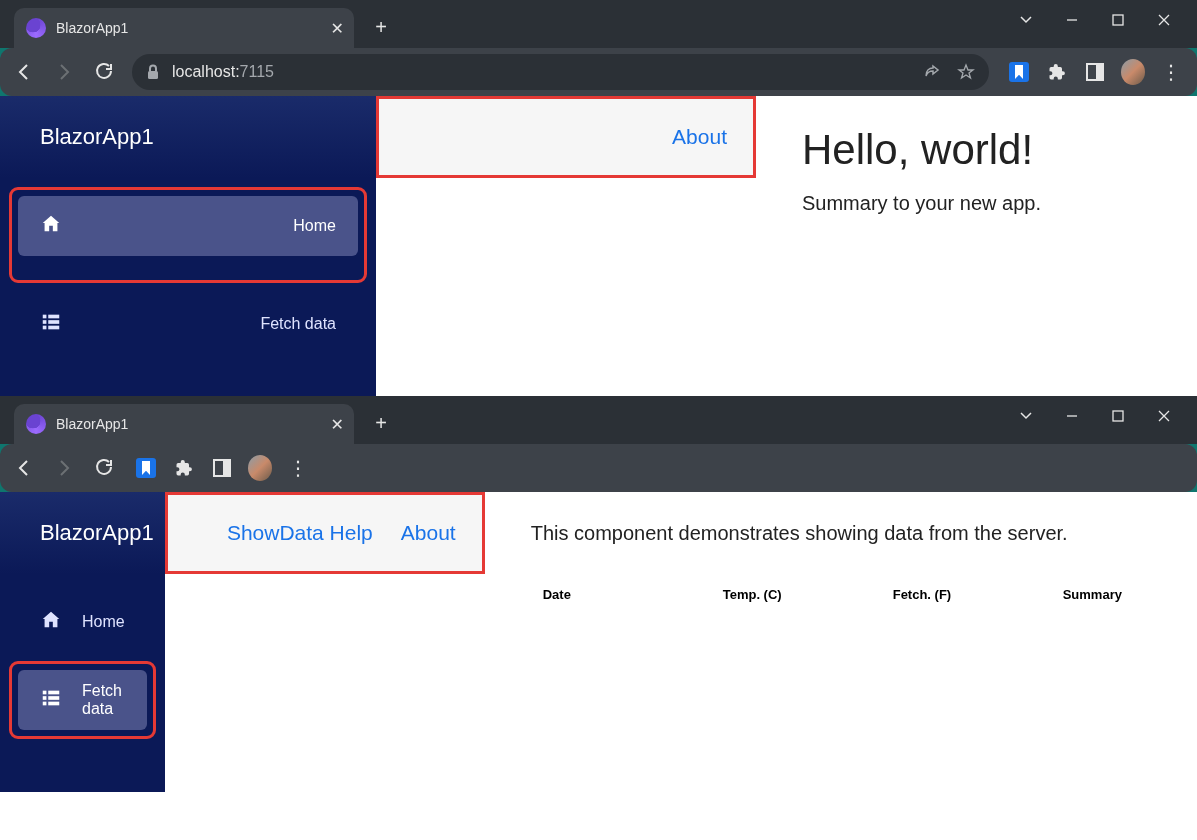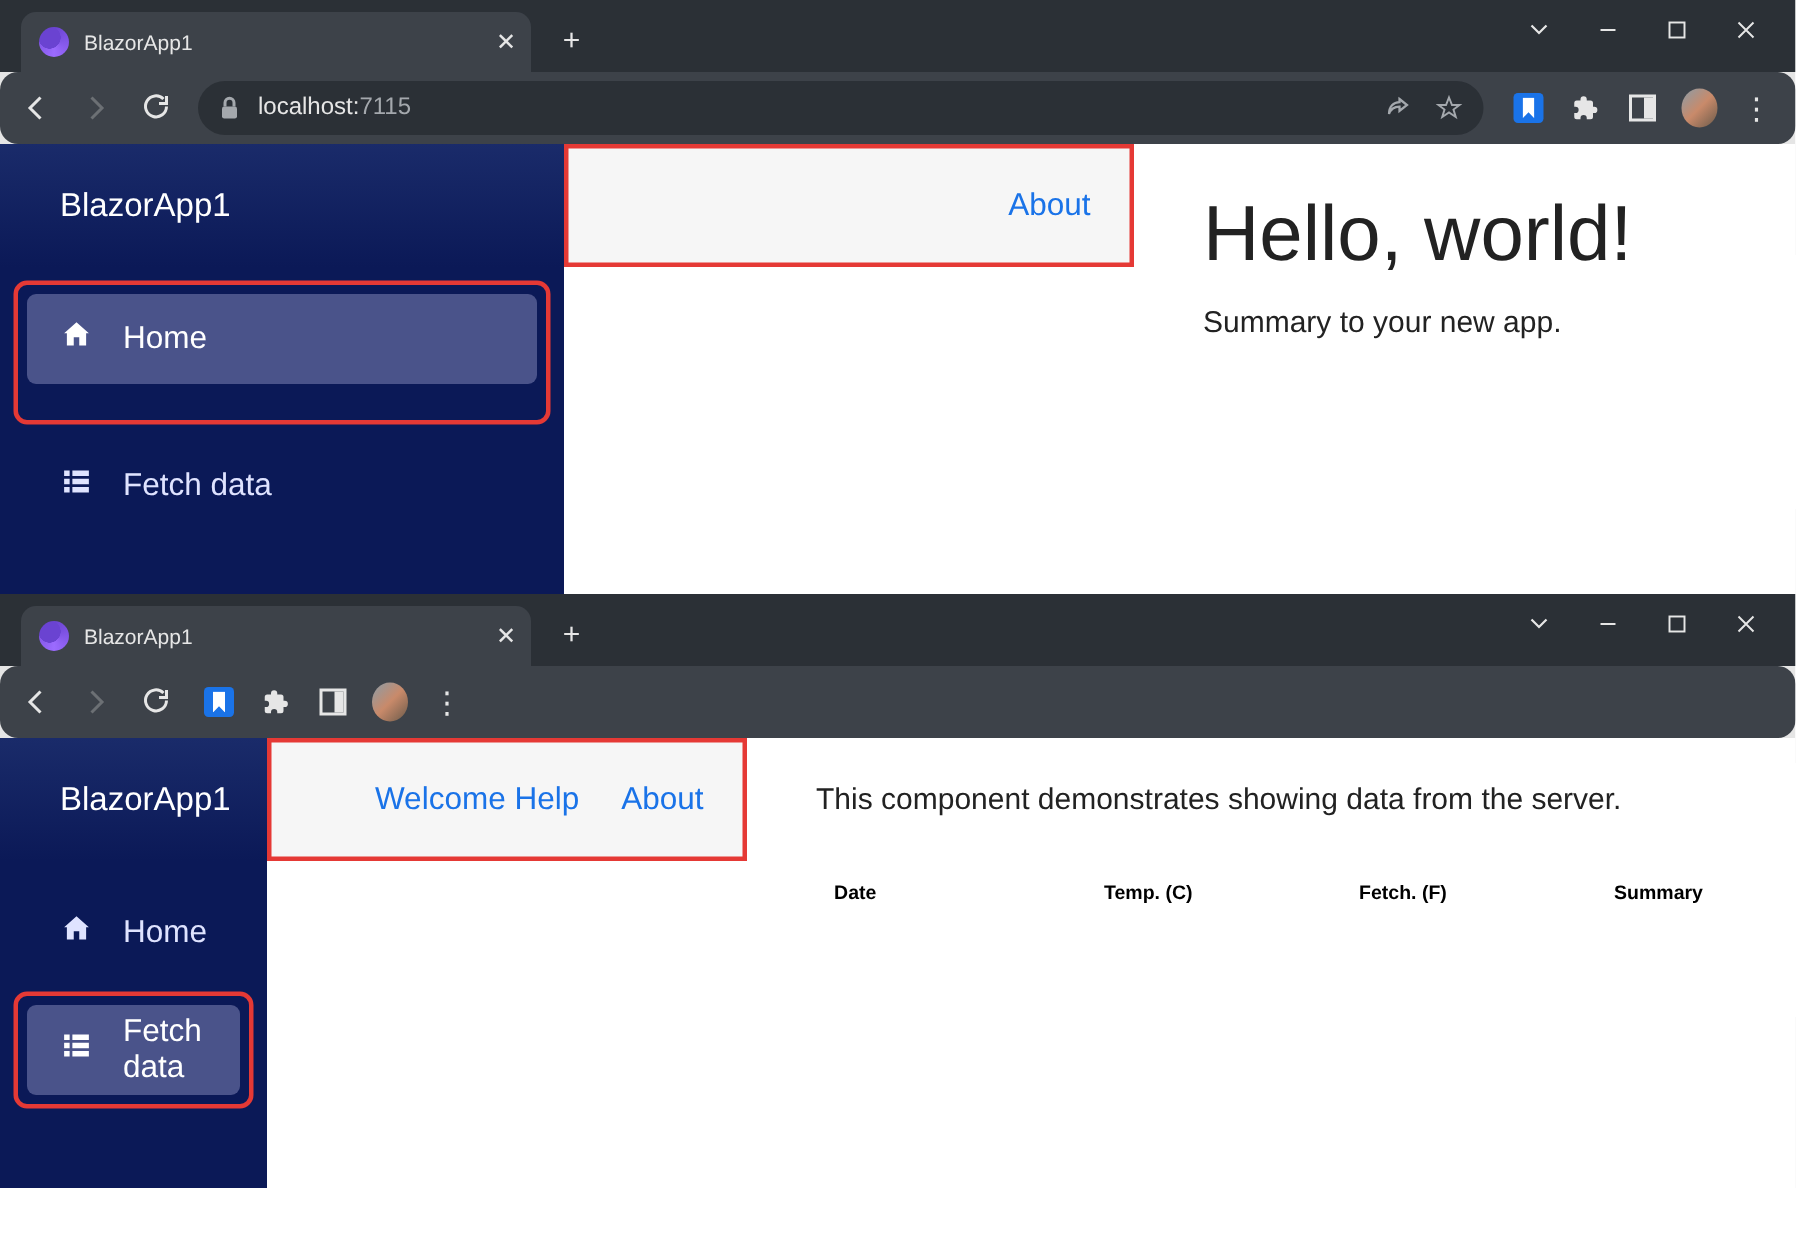--- a/index.html
+++ b/index.html
@@ -3,21 +3,21 @@
 <meta charset="utf-8">
 <style>
   * { box-sizing: border-box; margin: 0; padding: 0; }
   body {
     font-family: "Segoe UI", -apple-system, Arial, sans-serif;
     background: #fff;
     width: 1197px;
   }
   .browser-window {
     width: 1197px;
-    background: #e5e5e5;
+    background: #0f766e;
     position: relative;
   }
   
   .titlebar {
     height: 48px;
     background: #2b3036;
     display: flex;
     align-items: flex-end;
     padding-left: 14px;
   }
@@ -122,23 +122,24 @@
   }
   .sidebar-nav { padding: 18px 18px; }
   .nav-item {
     height: 60px;
     display: flex;
     align-items: center;
     gap: 20px;
     padding: 0 22px;
     border-radius: 6px;
     color: #dfe3ff;
-    font-size: 21px;
+    font-size: 16px;
     cursor: pointer;
     margin-bottom: 18px;
+    justify-content: space-between;
   }
   .nav-item.active {
     background: #4a538a;
     color: #fff;
   }
   .red-outline {
     outline: 3px solid #e53935;
     border-radius: 6px;
     padding: 6px;
     margin: -6px -6px 14px -6px;
@@ -158,21 +159,21 @@
   .topbar a { color:#1a73e8; text-decoration:none; font-size:21px; cursor:pointer; }
   .topbar-outline {
     border: 3px solid #e53935;
     padding: 0 26px;
     height: 82px;
     display:flex; align-items:center; justify-content:flex-end;
     gap: 28px;
     min-width: 350px;
   }
   .content { padding: 30px 46px; }
-  .content h1 { font-size: 52px; font-weight: 400; color:#222; margin-bottom: 18px; }
+  .content h1 { font-size: 42px; font-weight: 400; color:#222; margin-bottom: 18px; }
   .content p { font-size: 20px; color:#222; margin-bottom: 28px; }
   .tbl-head { display:flex; gap:30px; font-weight:600; font-size:13px; padding: 14px 12px 20px; }
   .tbl-head div:nth-child(1){ width:150px; }
   .tbl-head div:nth-child(2){ width:140px; }
   .tbl-head div:nth-child(3){ width:140px; }
   .tbl-head div:nth-child(4){ width:150px; }
   
   .win1 .app { height: 300px; }
   .win2 { margin-top: 0; }
   .win2 .app { height: 296px; }
@@ -399,21 +400,21 @@
                   <rect x="9" y="16" width="12" height="4"></rect>
                 </svg></span>
             <span>Fetch data</span>
           </div>
         </div>
       </div>
     </div>
     <div class="main">
       <div class="topbar" style="padding-right:0;">
         <div class="topbar-outline" style="min-width:320px;">
-          <a>Welcome Help</a>
+          <a>ShowData Help</a>
           <a>About</a>
         </div>
       </div>
       <div class="content">
         <p>This component demonstrates showing data from the server.</p>
         <div class="tbl-head">
           <div>Date</div>
           <div>Temp. (C)</div>
           <div>Fetch. (F)</div>
           <div>Summary</div>

